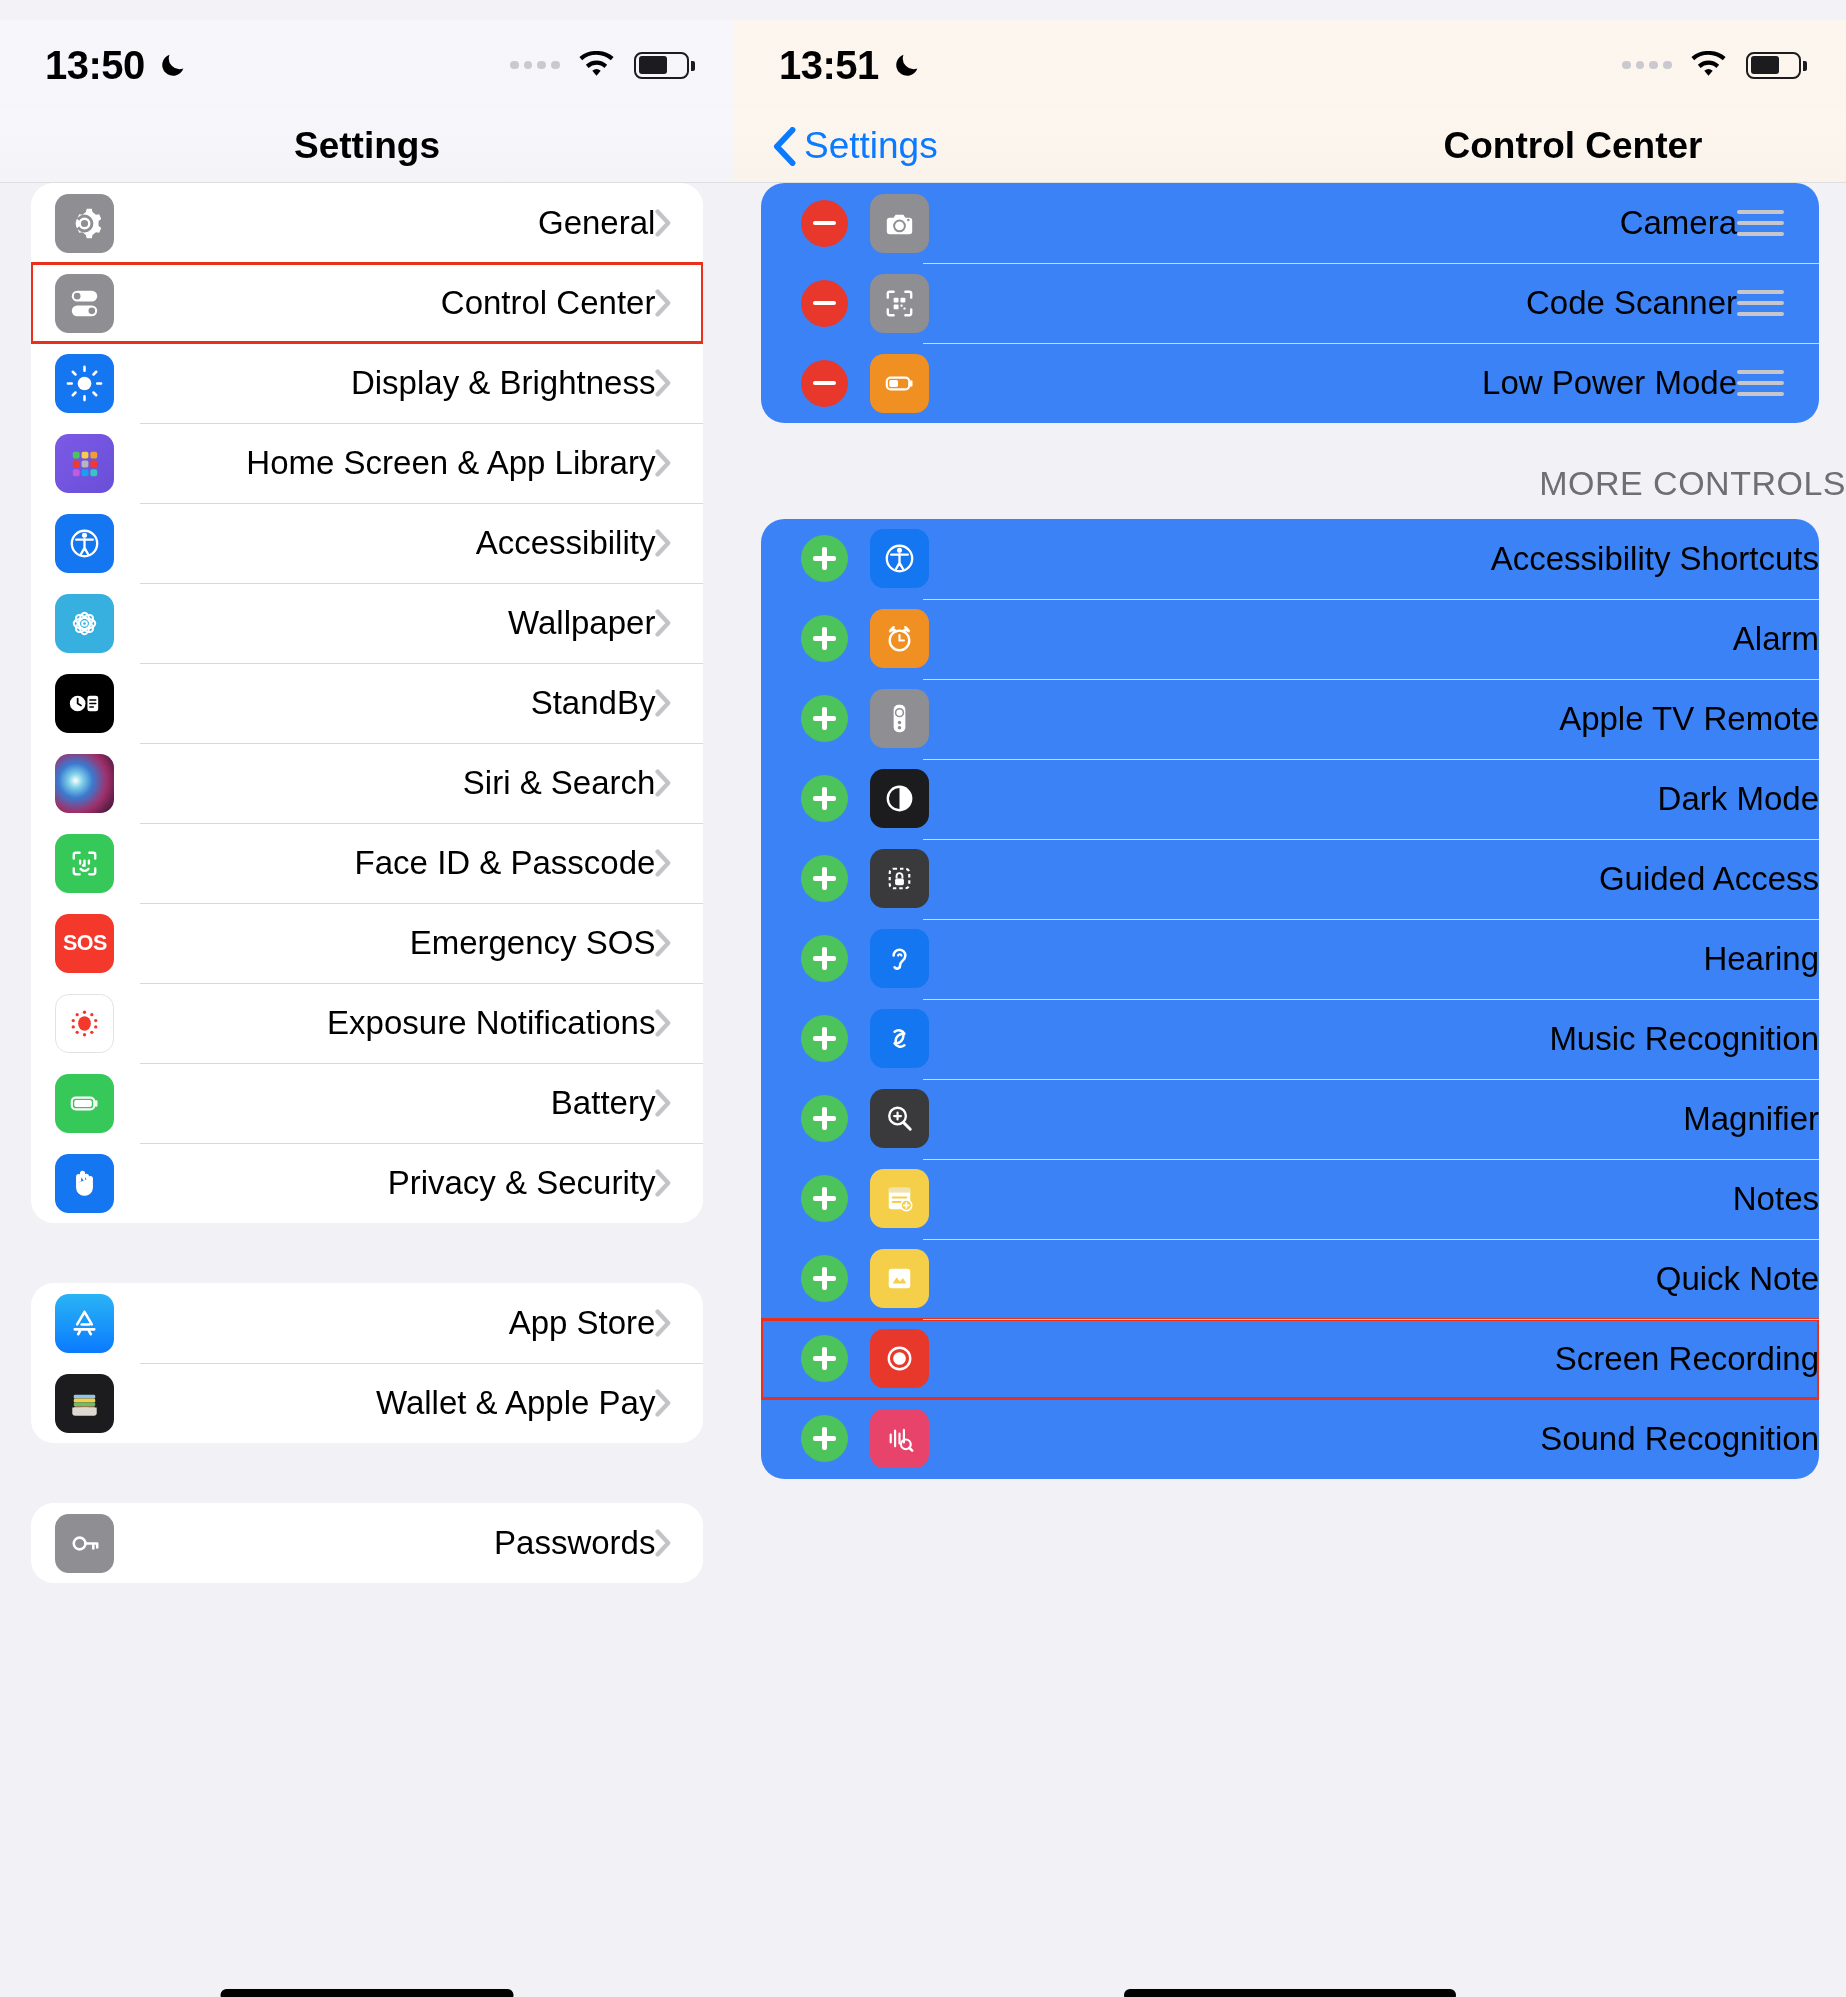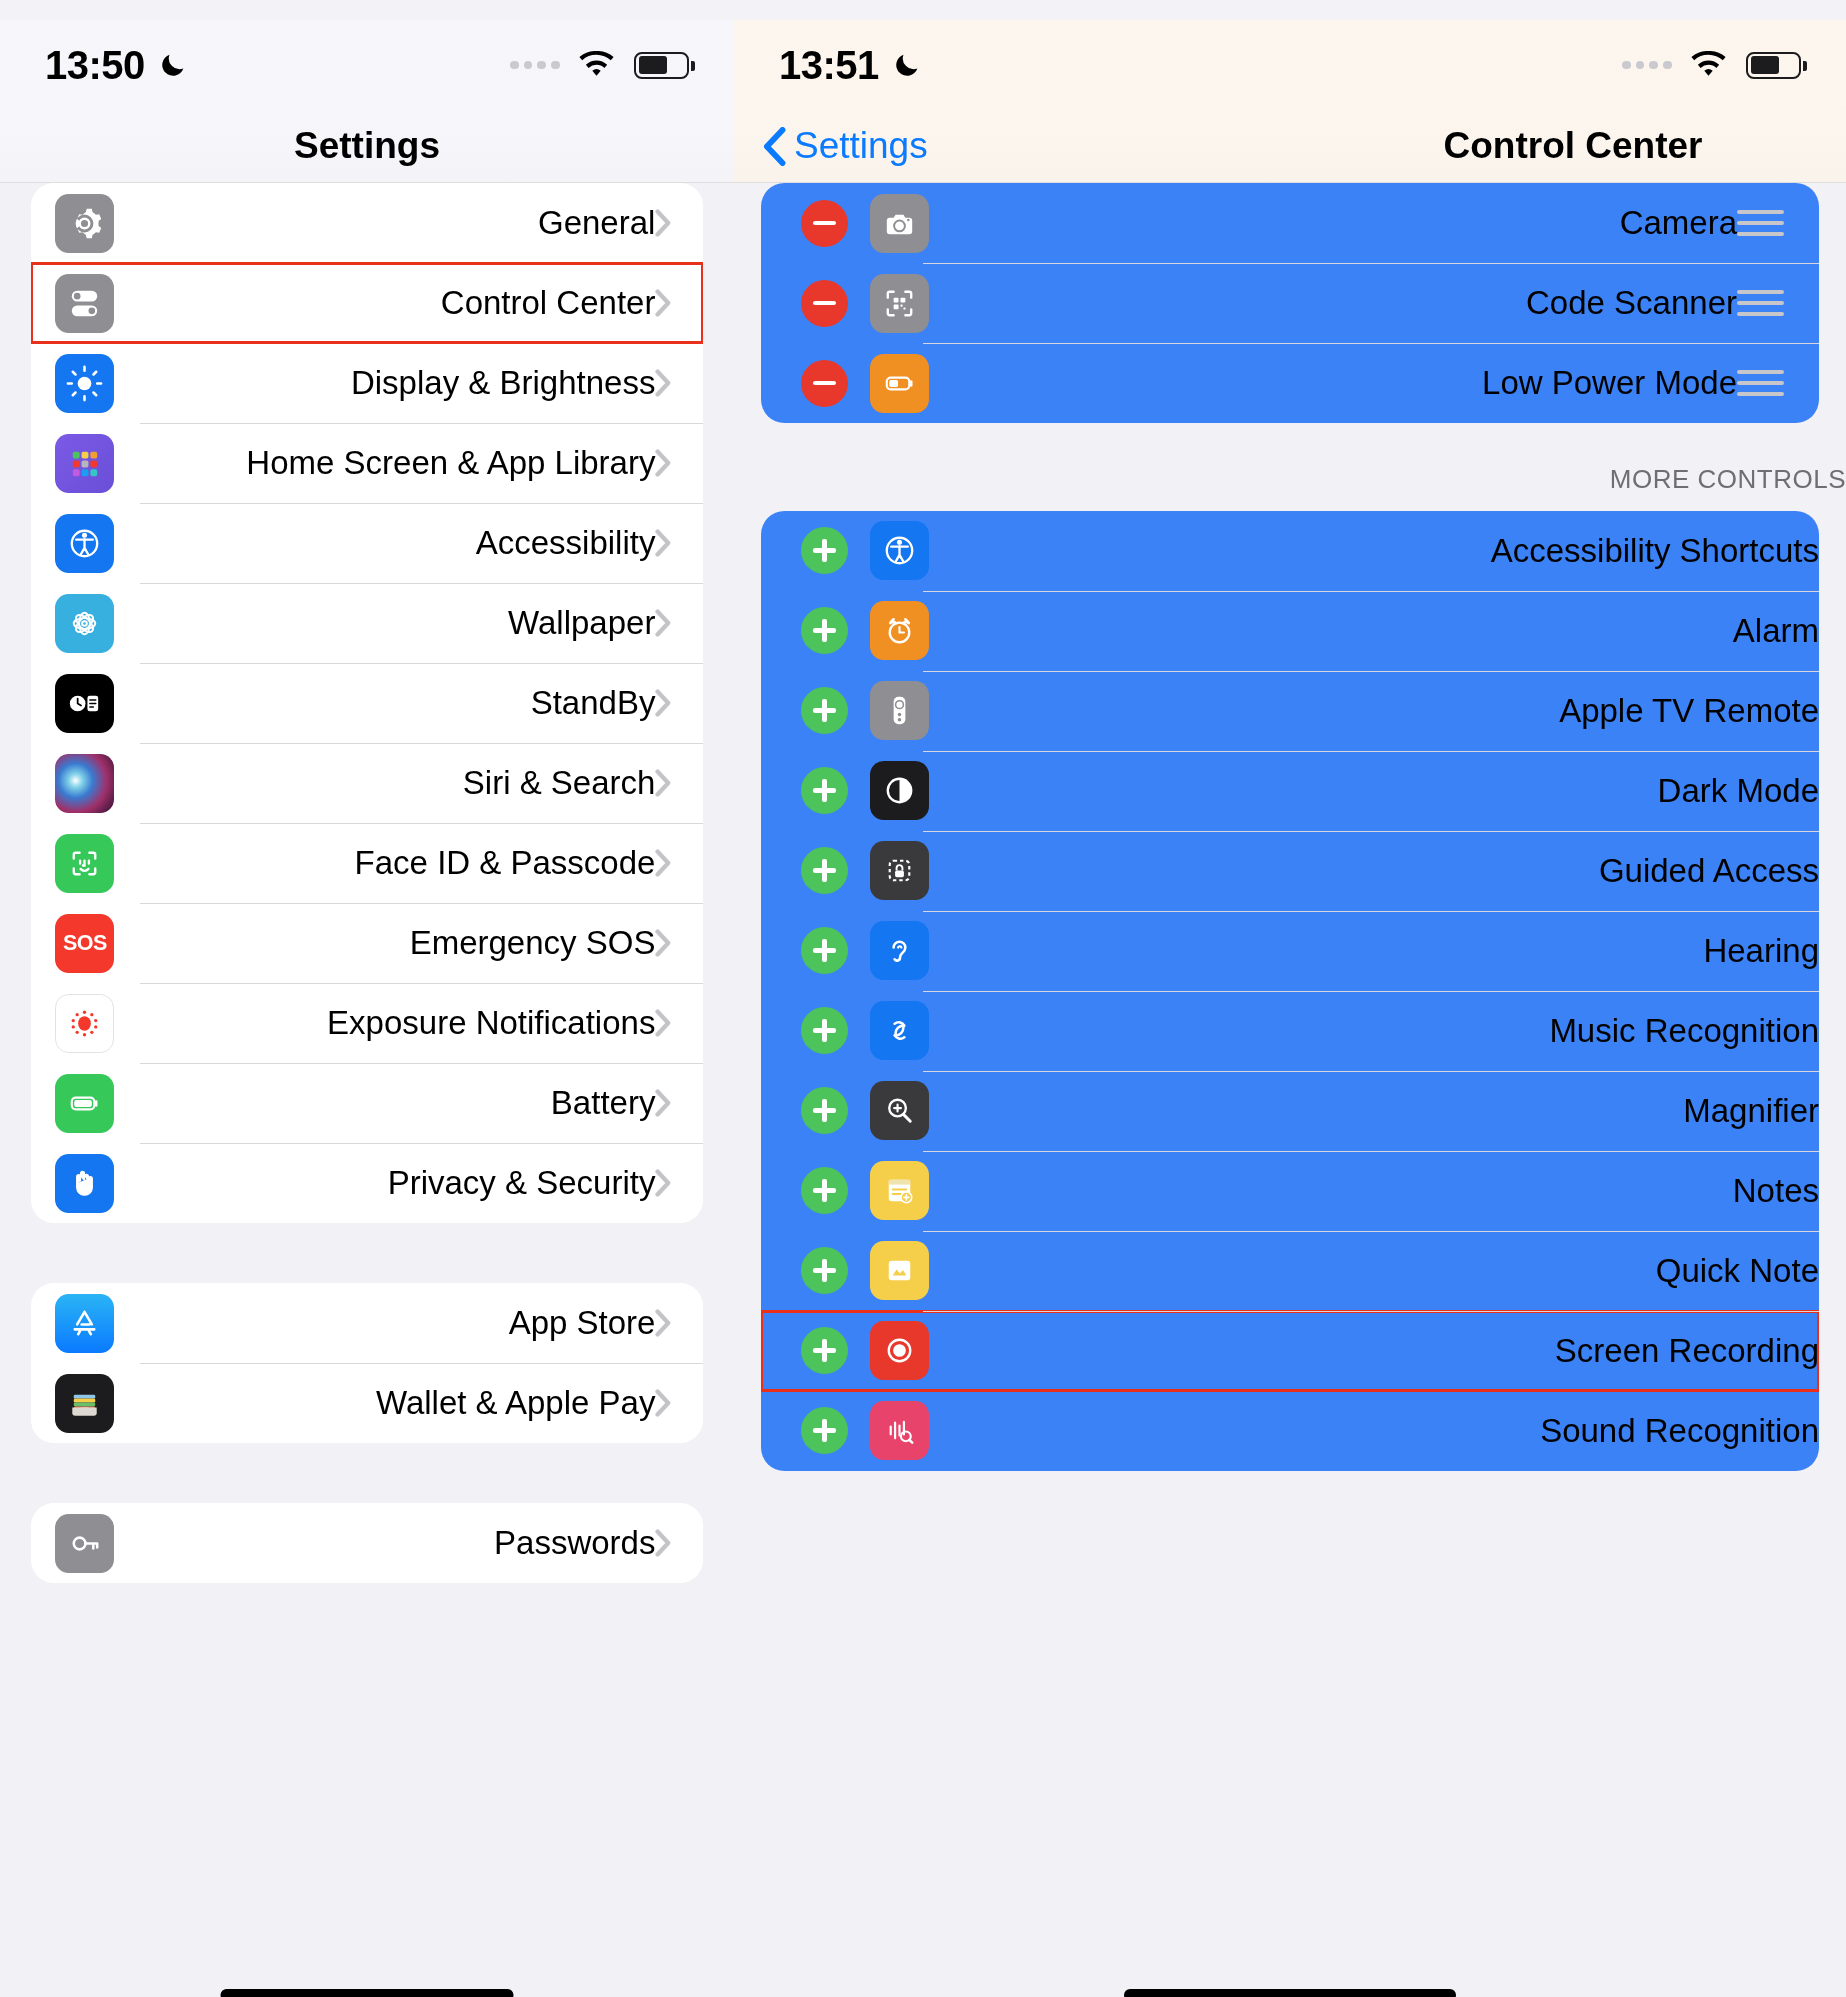--- a/index.html
+++ b/index.html
@@ -33,21 +33,21 @@
   .wifi-icon { width: 39px; height: 29px; }
   .batt { width: 55px; height: 27px; border: 2.9px solid #1c1c1e; border-radius: 7.8px;
           position: relative; padding: 2.9px; }
   .batt::after { content:""; position:absolute; right:-7.8px; top:7.8px; width:3.9px; height:9.8px;
                  background:#1c1c1e; border-radius:0 2px 2px 0; }
   .batt i { display:block; height:100%; width:62%; background:#1c1c1e; border-radius:2.9px; }
 
   
   .navbar {
     height: 73px; display: flex; align-items: center;
-    position: relative; padding: 0 19px;
+    position: relative; padding: 0 29px;
     background: linear-gradient(180deg,#f7f6fa 0%,#f4f3f8 100%);
     border-bottom: 1px solid #dededf;
   }
   .screen-right .navbar { background: linear-gradient(180deg,#fdf6ef 0%,#faf3ec 100%); }
   .nav-title {
     font-size: 37px; font-weight: bold; color: #000;
     position: absolute; left: 0; right: 0; text-align: center;
   }
   .screen-right .nav-title { left: auto; right: 0; width: 546px; }
   .nav-back {
@@ -110,21 +110,21 @@
   .badge-plus  i.v { width: 4.9px;  height: 23.4px; }
   .r-icon {
     width: 59px; height: 59px; border-radius: 13.7px; flex: 0 0 59px;
     margin-left: 21.5px; display: flex; align-items: center; justify-content: center;
     overflow: hidden;
   }
   .r-label { flex: 1; font-size: 33px; color: #000; margin-left: 27px; white-space: nowrap; }
   .handle { margin-right: 35px; flex: 0 0 47px; display: flex; flex-direction: column; gap: 6.8px; }
   .handle i { display: block; height: 3.9px; background: #c6c6cb; border-radius: 2px; }
   .section-header {
-    font-size: 26px; color: #6e6e73; letter-spacing: 0.5px;
+    font-size: 34px; color: #6e6e73; letter-spacing: 0.5px;
     padding: 41px 0 15.6px 53px; text-transform: uppercase;
   }
   .home-indicator {
     position: absolute; bottom: 15.6px; left: 50%; transform: translateX(-50%);
     width: 332px; height: 12.7px; background: #000; border-radius: 6.8px;
   }
   .screen-left .home-indicator { width: 293px; }
 </style>
 </head>
 <body>

